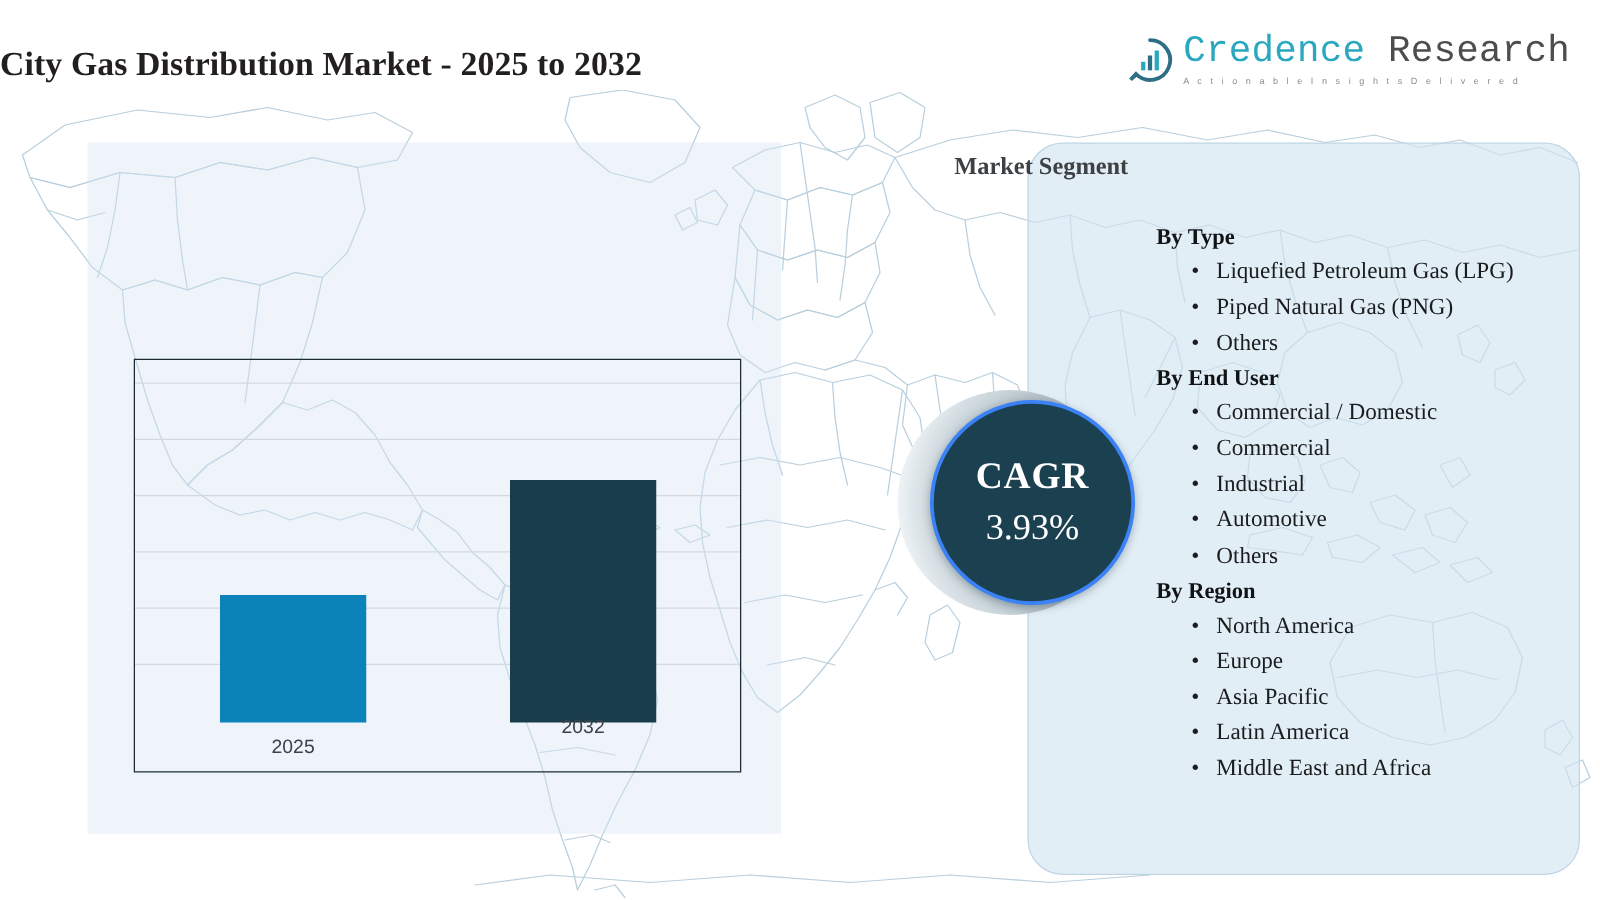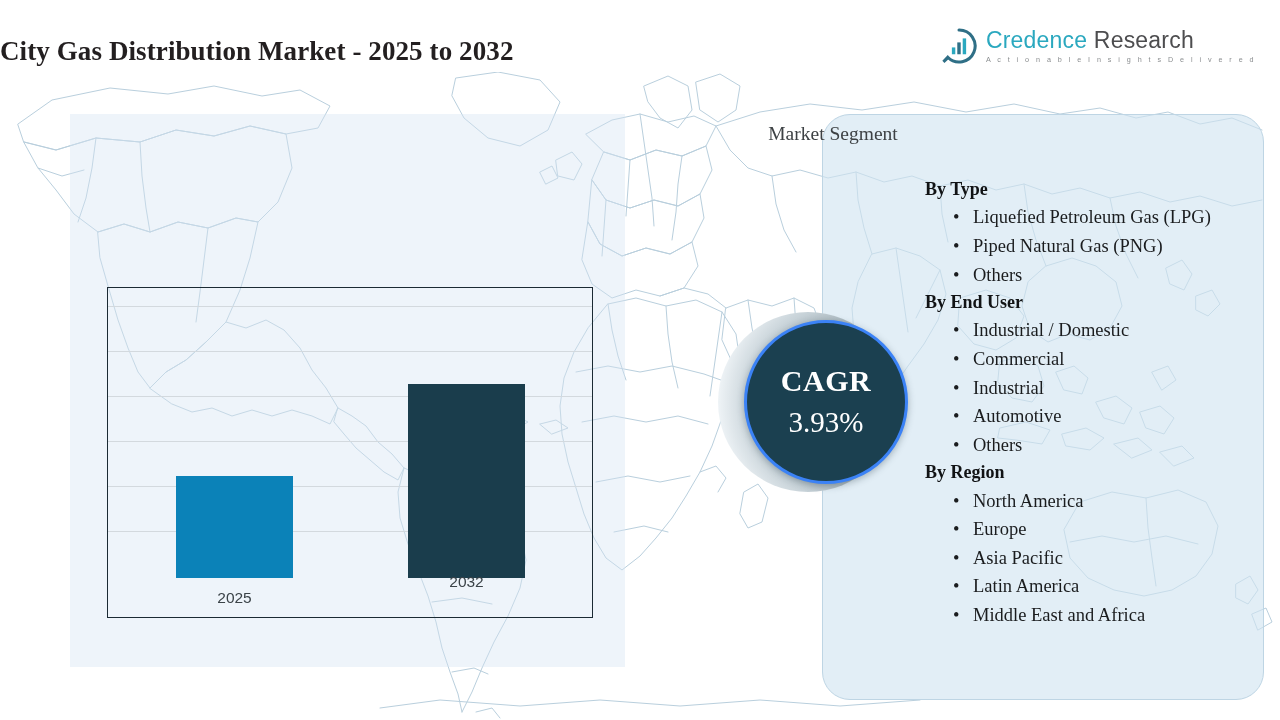--- a/index.html
+++ b/index.html
@@ -52,22 +52,22 @@
   .logo {
     position: absolute;
     right: 24px; top: 27px;
     display: flex;
     align-items: center;
     gap: 8px;
   }
   .logo-mark { width: 38px; height: 38px; flex: 0 0 38px; }
   .logo-text { display: flex; flex-direction: column; line-height: 1; }
   .logo-name {
-    font-family: Liberation Sans, sans-serif;
-    font-size: 23px;
+    font-family: Liberation Mono, monospace;
+    font-size: 30px;
     color: #4d4d4f;
     letter-spacing: 0.2px;
     white-space: nowrap;
   }
   .logo-name .accent { color: #2aa8bf; }
   .logo-tagline {
     font-family: "Liberation Sans", sans-serif;
     font-size: 7.2px;
     color: #8a8d8f;
     letter-spacing: 2.45px;
@@ -211,21 +211,21 @@
     z-index: 2;
   }
 
   .segment-heading {
     position: absolute;
     left: 0; top: 123px;
     width: 1280px;
     text-align: center;
     padding-left: 386px;
     font-size: 19.5px;
-    font-weight: normal;
+    font-weight: bold;
     color: #3d4144;
     z-index: 4;
   }
 
   .segments {
     position: absolute;
     left: 925px; top: 176px;
     width: 340px;
     z-index: 4;
   }
@@ -420,21 +420,21 @@
     <ul class="seg-list">
       <li><span class="dot">•</span><span>Liquefied Petroleum Gas (LPG)</span></li>
       <li><span class="dot">•</span><span>Piped Natural Gas (PNG)</span></li>
       <li><span class="dot">•</span><span>Others</span></li>
     </ul>
   </div>
 
   <div class="seg-group">
     <div class="seg-title">By End User</div>
     <ul class="seg-list">
-      <li><span class="dot">•</span><span>Industrial / Domestic</span></li>
+      <li><span class="dot">•</span><span>Commercial / Domestic</span></li>
       <li><span class="dot">•</span><span>Commercial</span></li>
       <li><span class="dot">•</span><span>Industrial</span></li>
       <li><span class="dot">•</span><span>Automotive</span></li>
       <li><span class="dot">•</span><span>Others</span></li>
     </ul>
   </div>
 
   <div class="seg-group">
     <div class="seg-title">By Region</div>
     <ul class="seg-list">

